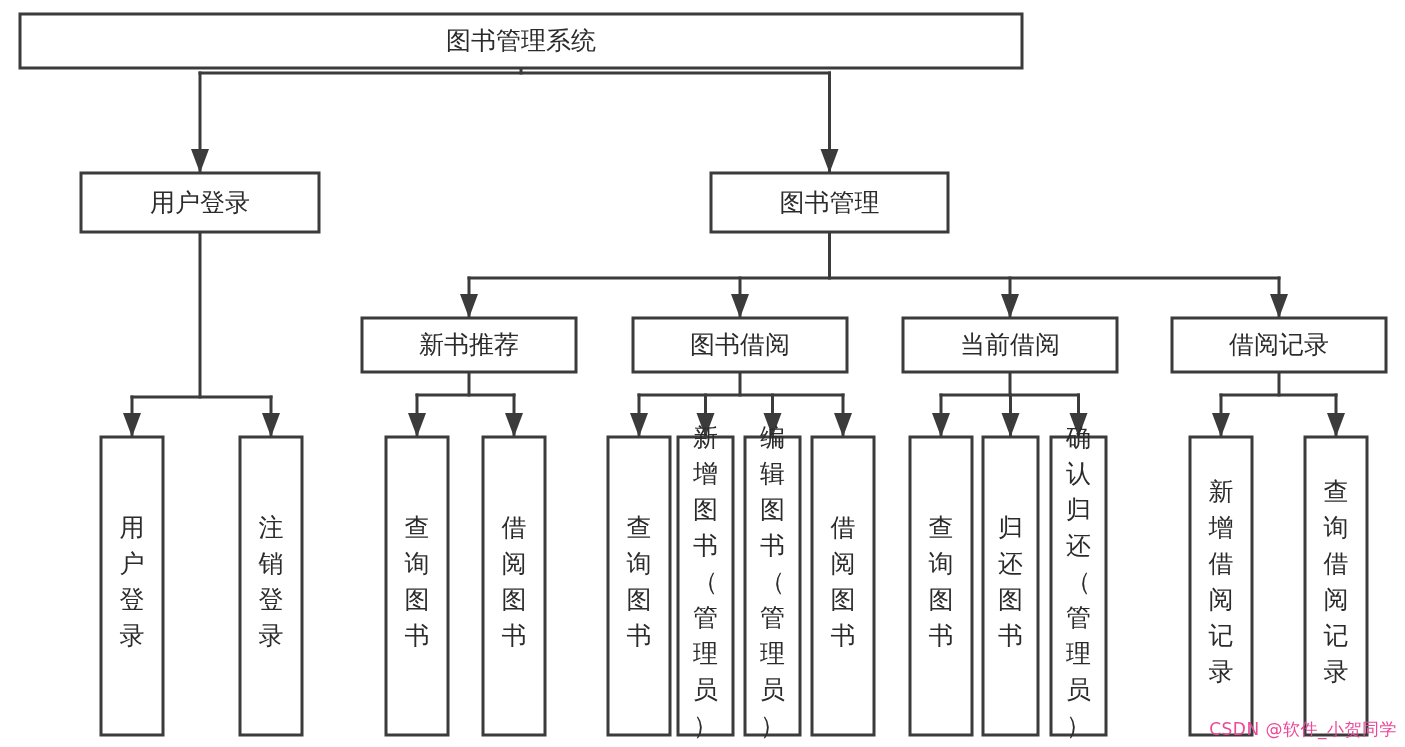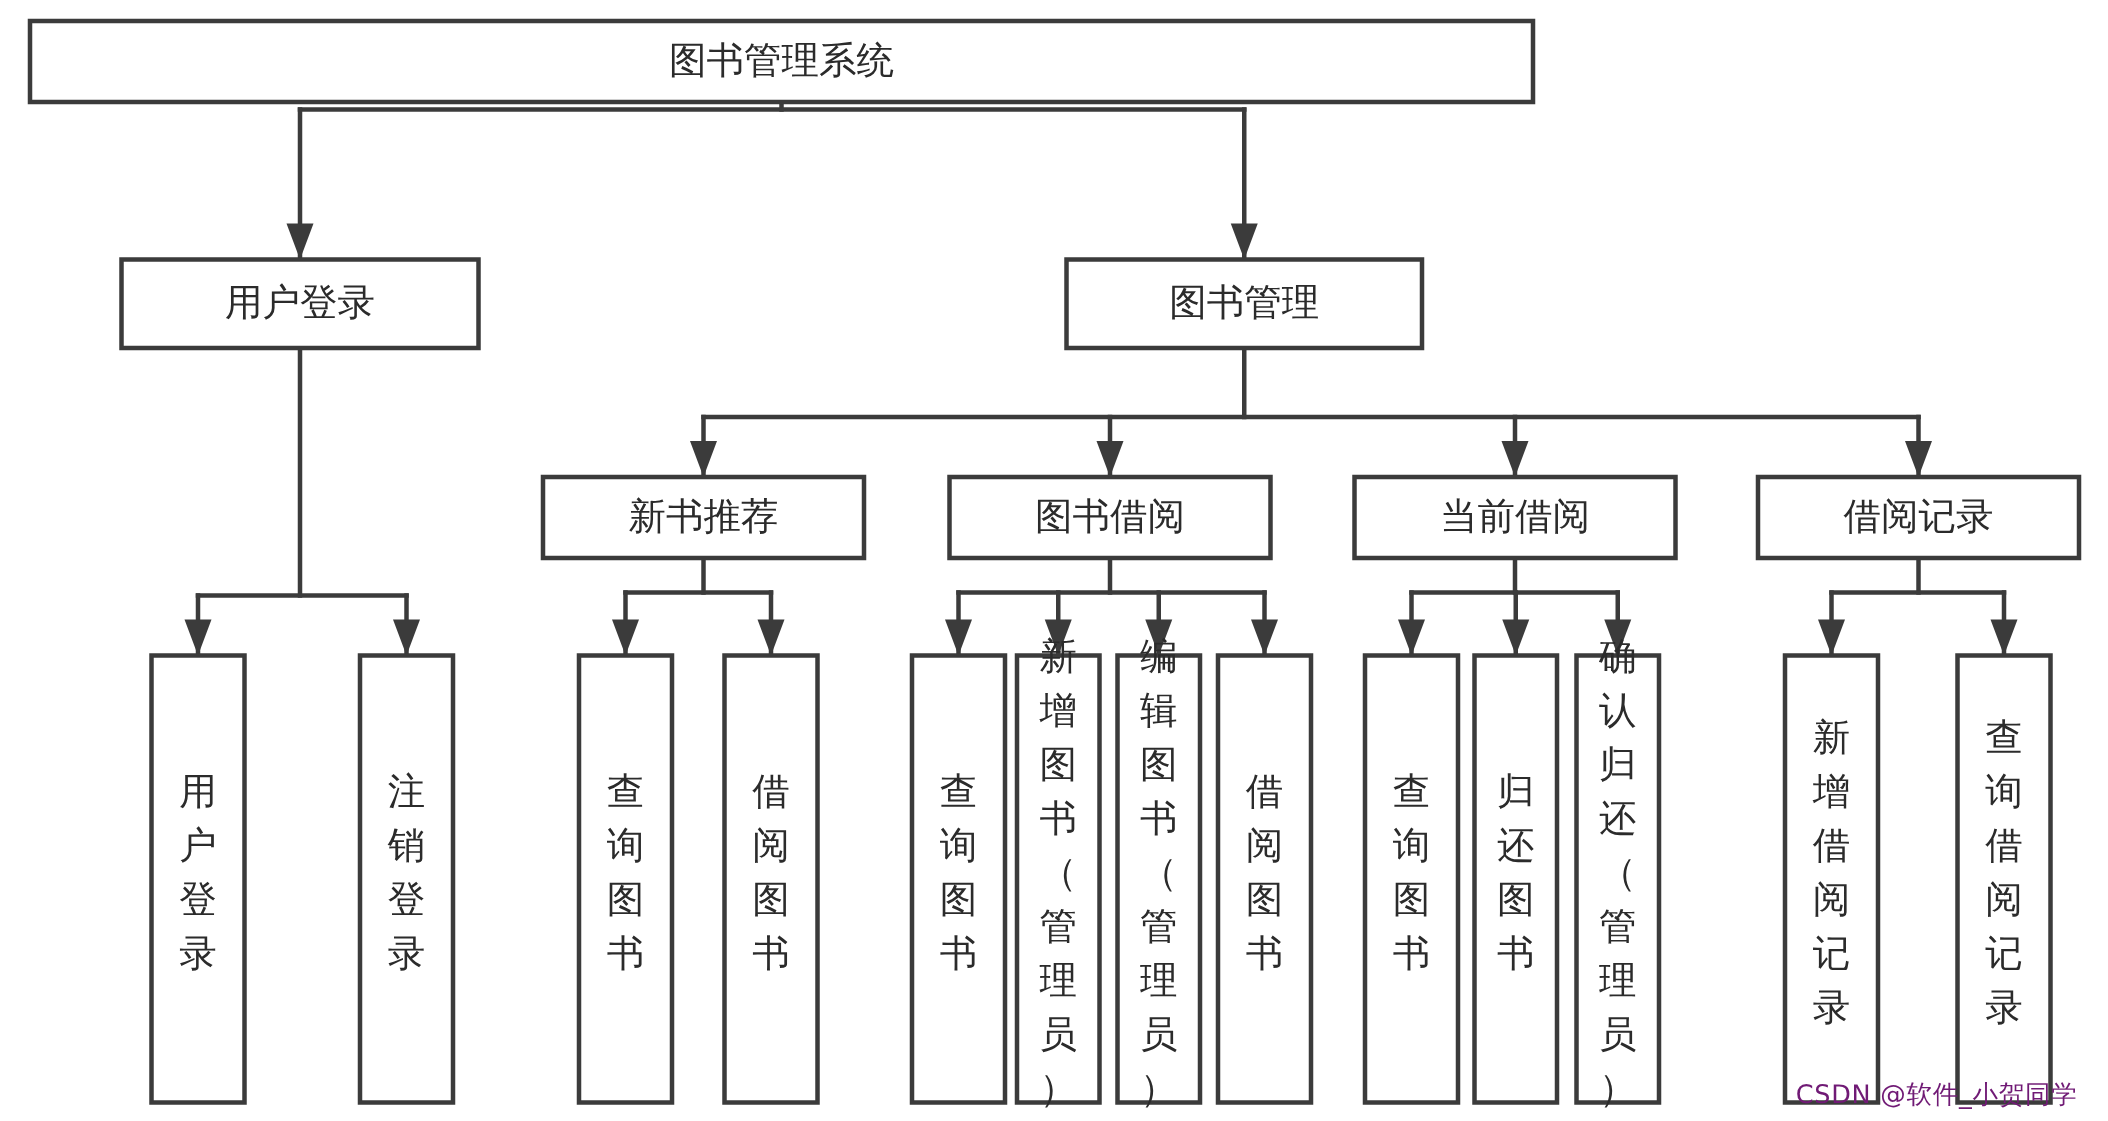--- a/index.html
+++ b/index.html
@@ -47,25 +47,25 @@
     dominant-baseline: middle;
   }
   .node-label-vert {
     fill: #2b2b2b;
     font-family: "DejaVu Sans", "Liberation Sans", sans-serif;
     font-size: 25px;
     text-anchor: middle;
   }
   .watermark {
     position: absolute;
-    right: 20px;
+    right: 8px;
     bottom: 6px;
     font-family: "DejaVu Sans", "Liberation Sans", sans-serif;
     font-size: 17px;
-    color: #701a75;
+    color: #ec4899;
     white-space: nowrap;
     letter-spacing: 0.5px;
   }
 </style>
 </head>
 <body>
 
 <div id="canvas">
   <svg id="diagram" viewBox="0 0 1405 747">
     <g id="edges-layer">

